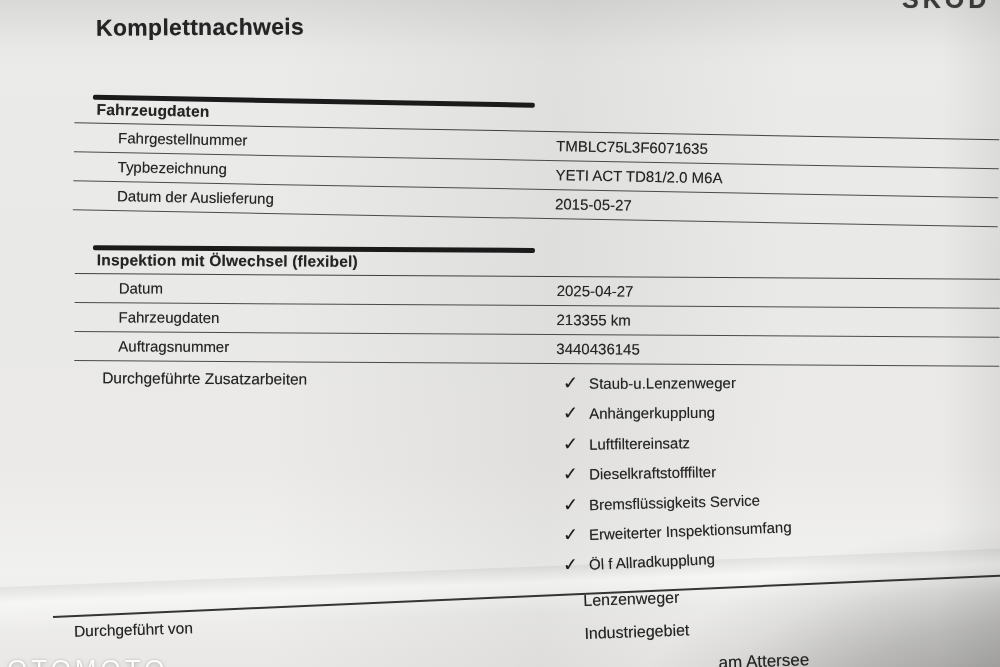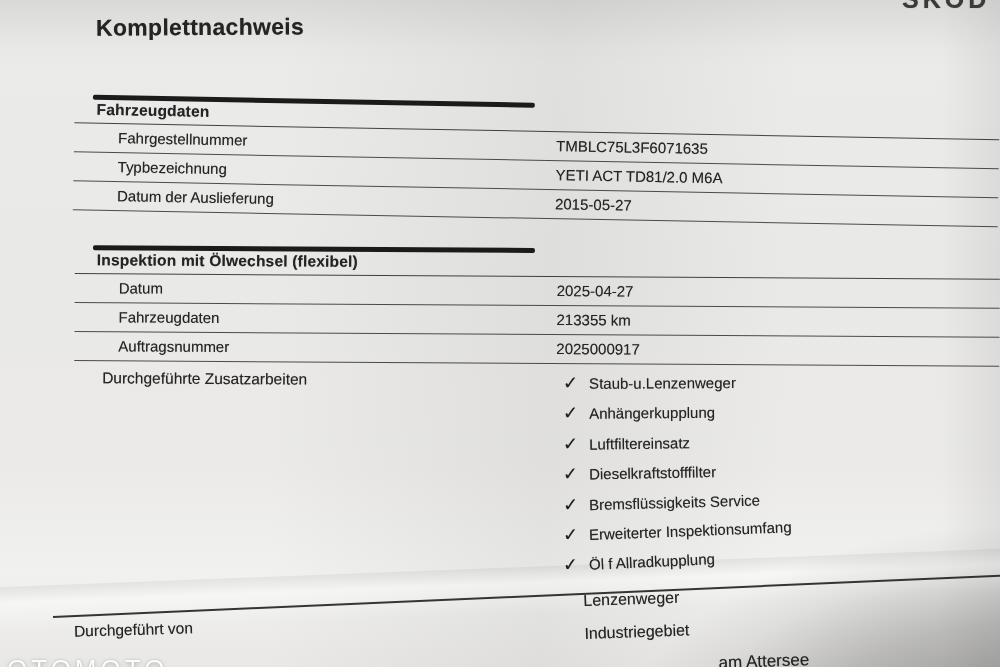--- a/index.html
+++ b/index.html
@@ -114,21 +114,21 @@
       <div class="row">
         <span class="lbl ink">Datum</span>
         <span class="val ink">2025-04-27</span>
       </div>
       <div class="row">
         <span class="lbl ink">Fahrzeugdaten</span>
         <span class="val ink">213355 km</span>
       </div>
       <div class="row">
         <span class="lbl ink">Auftragsnummer</span>
-        <span class="val ink">2025000917</span>
+        <span class="val ink">3440436145</span>
       </div>
       <div class="extra-label">
         <span class="lbl ink">Durchgeführte Zusatzarbeiten</span>
       </div>
     </div>
   </div>
 
   <div class="checklist">
     <div class="chk">
       <span class="mark ink">✓</span>

